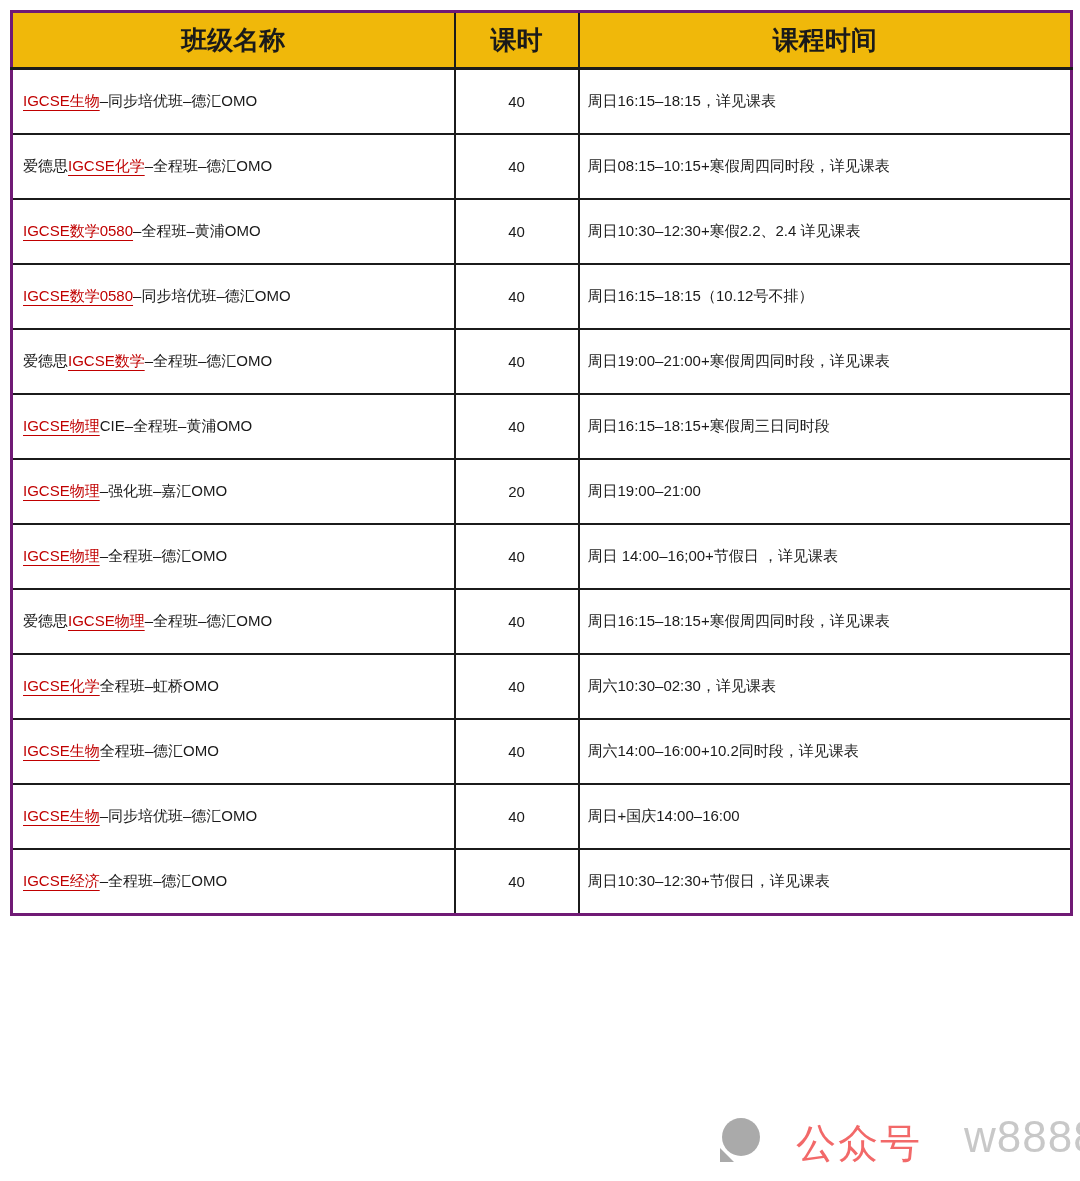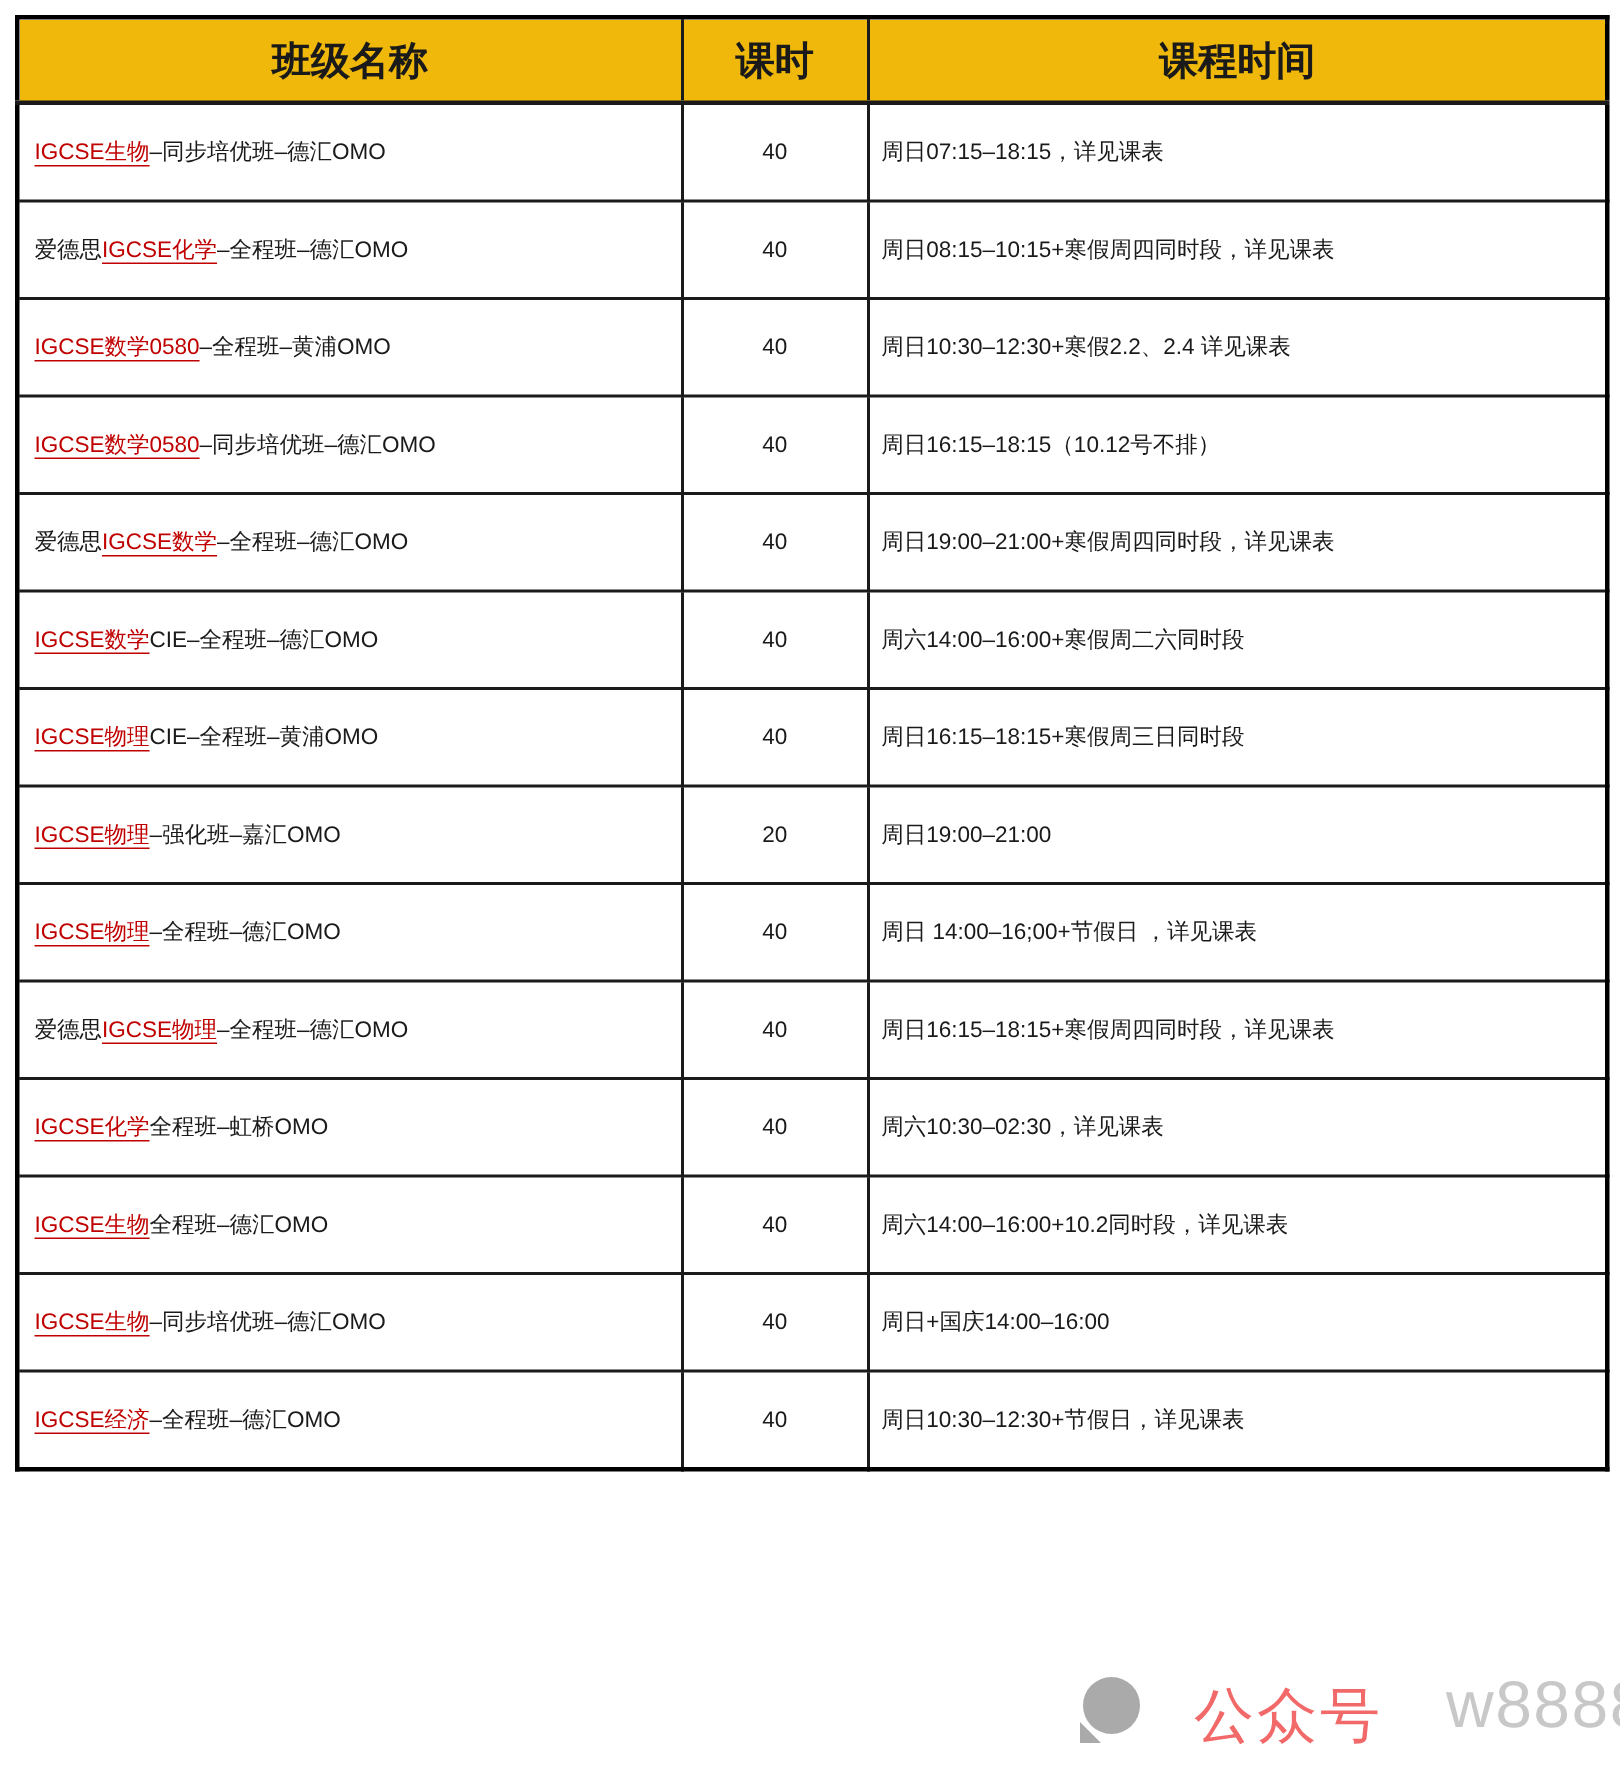--- a/index.html
+++ b/index.html
@@ -20,21 +20,21 @@
   table.schedule col.c1{width:443px;}
   table.schedule col.c2{width:124px;}
   table.schedule col.c3{width:493px;}
   table.schedule th,
   table.schedule td{
     border:2px solid #1b1b1b;
     color:#1a1a1a;
     overflow:hidden;
     white-space:nowrap;
   }
-  table.schedule{border:3px solid #000000;}
+  table.schedule{border:3px solid #701a75;}
   table.schedule th{
     background:#F0B80A;
     height:52px;
     font-size:26px;
     font-weight:bold;
     text-align:center;
     border-bottom-width:3px;
   }
   table.schedule td{
     height:61px;
@@ -109,21 +109,21 @@
       <tr>
         <th>班级名称</th>
         <th>课时</th>
         <th>课程时间</th>
       </tr>
     </thead>
     <tbody id="rows">
     <tr>
       <td class="name"><span class="pre"></span><span class="hl">IGCSE生物</span><span class="rest">–同步培优班–德汇OMO</span></td>
       <td class="hours">40</td>
-      <td class="time">周日07:15–18:15，详见课表</td>
+      <td class="time">周日16:15–18:15，详见课表</td>
     </tr>
 
     <tr>
       <td class="name"><span class="pre">爱德思</span><span class="hl">IGCSE化学</span><span class="rest">–全程班–德汇OMO</span></td>
       <td class="hours">40</td>
       <td class="time">周日08:15–10:15+寒假周四同时段，详见课表</td>
     </tr>
 
     <tr>
       <td class="name"><span class="pre"></span><span class="hl">IGCSE数学0580</span><span class="rest">–全程班–黄浦OMO</span></td>
@@ -136,25 +136,20 @@
       <td class="hours">40</td>
       <td class="time">周日16:15–18:15（10.12号不排）</td>
     </tr>
 
     <tr>
       <td class="name"><span class="pre">爱德思</span><span class="hl">IGCSE数学</span><span class="rest">–全程班–德汇OMO</span></td>
       <td class="hours">40</td>
       <td class="time">周日19:00–21:00+寒假周四同时段，详见课表</td>
     </tr>
 
-    <tr>
-      <td class="name"><span class="pre"></span><span class="hl">IGCSE数学</span><span class="rest">CIE–全程班–德汇OMO</span></td>
-      <td class="hours">40</td>
-      <td class="time">周六14:00–16:00+寒假周二六同时段</td>
-    </tr>
 
 
 
     <tr>
       <td class="name"><span class="pre"></span><span class="hl">IGCSE物理</span><span class="rest">CIE–全程班–黄浦OMO</span></td>
       <td class="hours">40</td>
       <td class="time">周日16:15–18:15+寒假周三日同时段</td>
     </tr>
 
     <tr>

